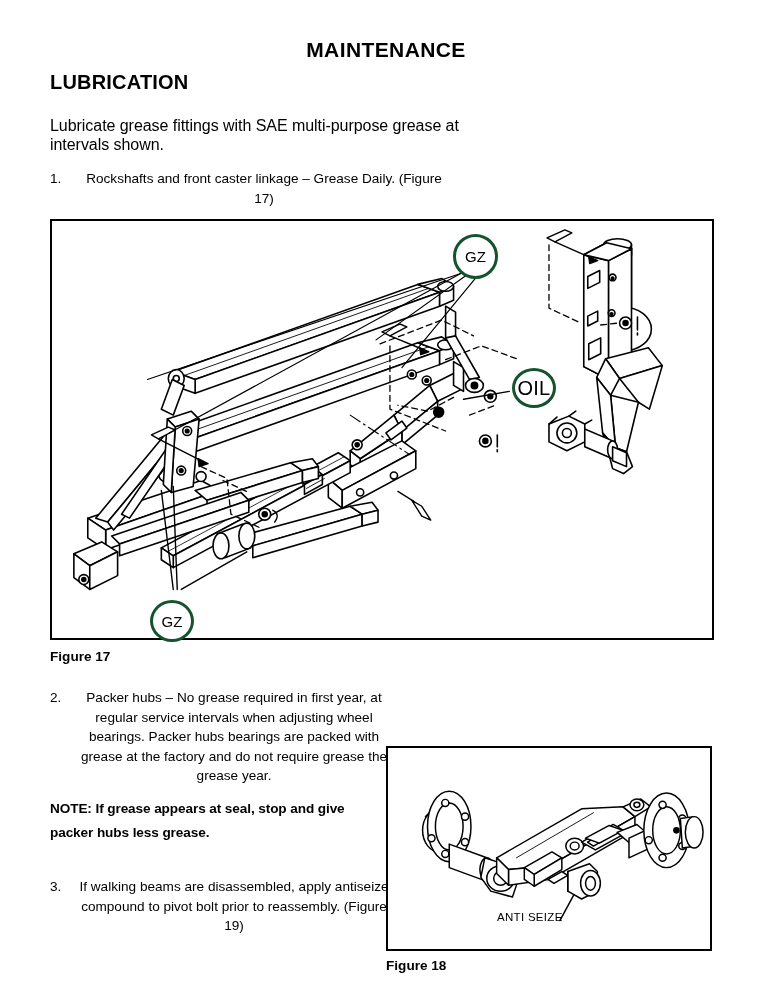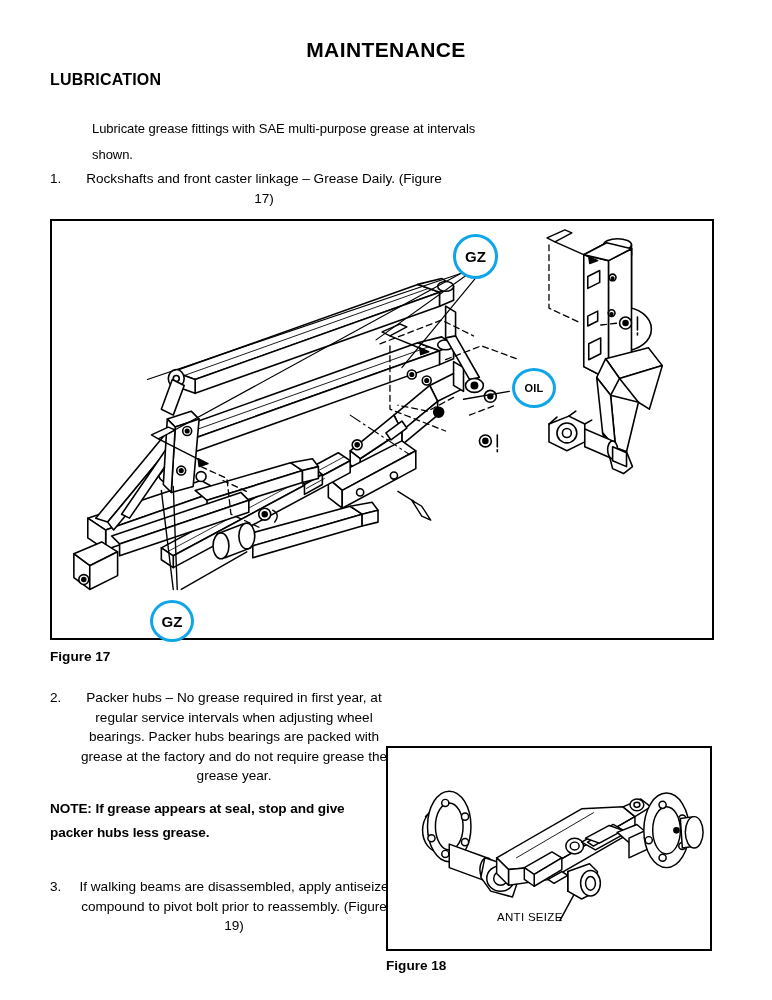--- a/index.html
+++ b/index.html
@@ -29,32 +29,31 @@
     left: 0; top: 30px;
     width: 772px;
     text-align: center;
     font-size: 21px;
     font-weight: bold;
     letter-spacing: 0.4px;
   }
   #section-title {
     position: absolute;
     left: 50px; top: 63px;
-    font-size: 16px;
+    font-size: 20px;
     font-weight: bold;
     letter-spacing: 0.2px;
   }
 
   
   .body-text {
     position: absolute;
-    font-size: 13px;
-    line-height: 26px;
+    font-size: 16px;
+    line-height: 19px;
     letter-spacing: -0.05px;
-    margin-left: 42px;
   }
   #intro-paragraph {
     left: 50px; top: 108px;
     width: 420px;
   }
 
   .list-item {
     position: absolute;
     display: flex;
     font-size: 13.6px;
@@ -110,34 +109,34 @@
     position: absolute;
     left: 0; top: 0;
     width: 100%;
     height: 100%;
     display: block;
   }
 
   
   .callout {
     position: absolute;
-    border: 3px solid #0ea5e9;
+    border: 3px solid #14532d;
     border-radius: 50%;
     background: #ffffff;
     display: flex;
     align-items: center;
     justify-content: center;
-    font-weight: bold;
+    font-weight: normal;
     font-size: 15px;
     letter-spacing: 0.2px;
     box-sizing: border-box;
     z-index: 6;
   }
   #callout-gz-top   { left: 453px; top: 226px; width: 45px; height: 45px; }
-  #callout-oil      { left: 512px; top: 360px; width: 44px; height: 40px; font-size: 11px; }
+  #callout-oil      { left: 512px; top: 360px; width: 44px; height: 40px; font-size: 20px; }
   #callout-gz-bottom{ left: 150px; top: 592px; width: 44px; height: 42px; }
 
   #anti-seize-label {
     position: absolute;
     left: 497px; top: 903px;
     font-size: 11.5px;
     font-weight: normal;
     letter-spacing: 0.3px;
     z-index: 6;
   }

